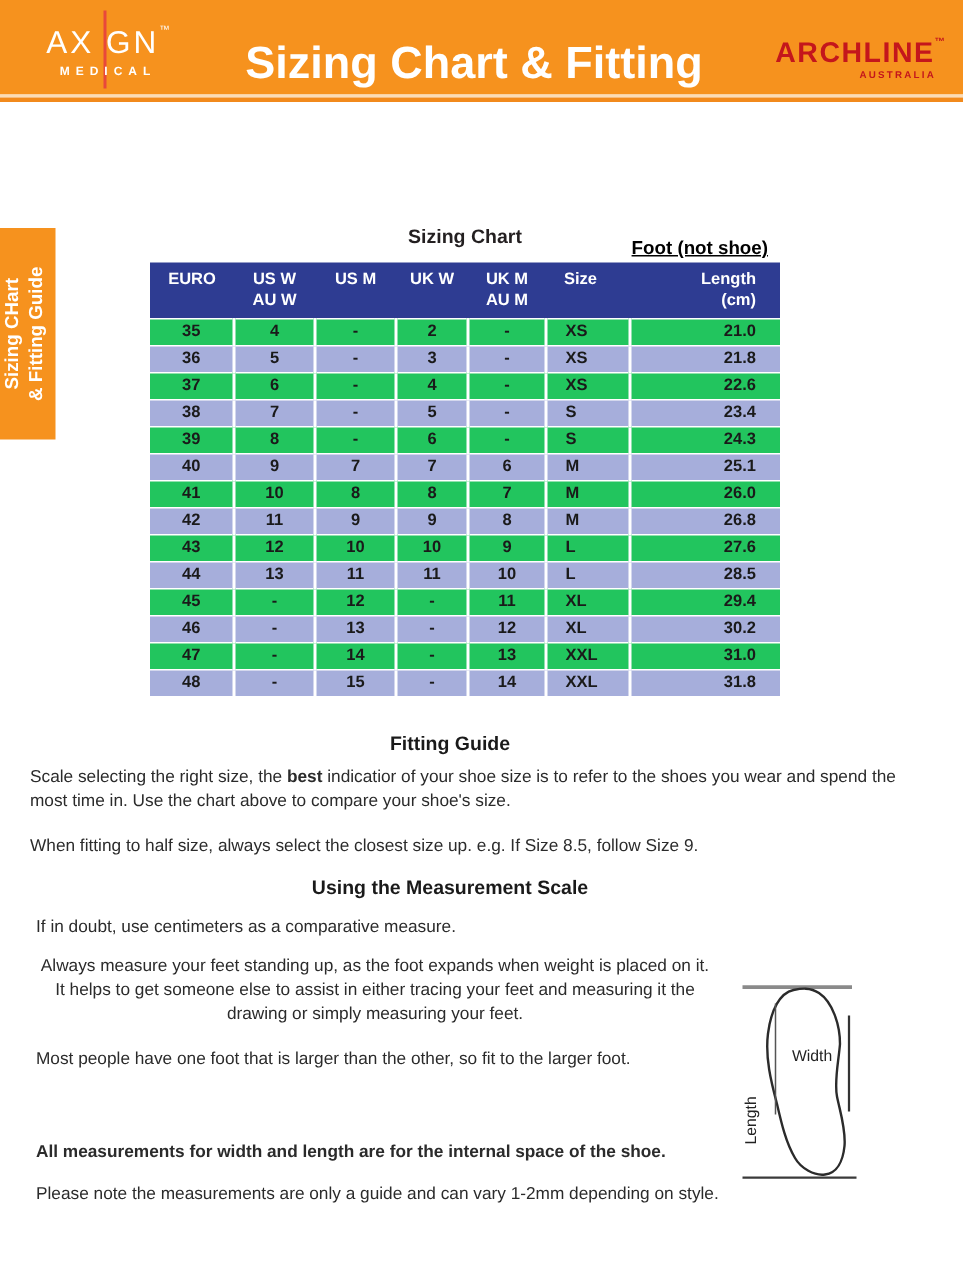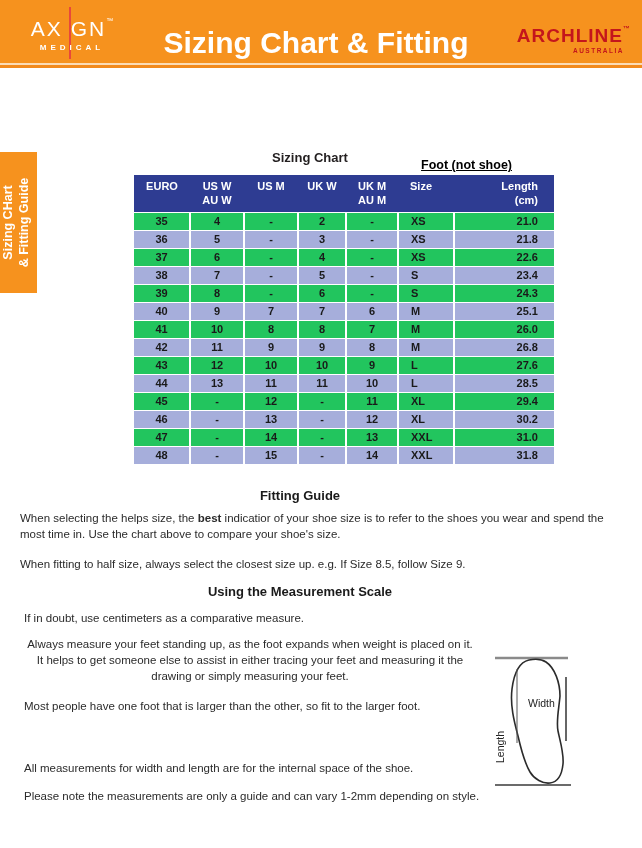--- a/index.html
+++ b/index.html
@@ -33,42 +33,42 @@
                    transform:rotate(-90deg); text-align:center;
                    color:#ffffff; font-weight:bold; font-size:12.5px; line-height:16px; }
 
   
   .chart-title { position:absolute; left:100px; top:150px; width:420px; text-align:center;
                  font-size:13px; font-weight:bold; color:#231F20; }
   .foot-note { position:absolute; left:400px; top:158px; width:112px; text-align:right;
                font-size:12.5px; font-weight:bold; color:#000000;text-decoration:underline; }
 
   table.sizing { position:absolute; left:100px; top:175px; width:420px;
-                 border-collapse:collapse; table-layout:fixed;margin-left:34px; }
+                 border-collapse:collapse; table-layout:fixed; }
   table.sizing th { background:#2E3C92; color:#ffffff; font-size:11px; font-weight:bold;
                     vertical-align:top; padding-top:4px; height:37px; line-height:14px;
                     text-align:center; border-bottom:1px solid #ffffff; }
   table.sizing td { height:18px; font-size:11px; font-weight:bold; color:#1a1a1a;
                     text-align:center; border-bottom:1px solid #ffffff; }
   table.sizing td:not(:last-child) { border-right:2px solid #ffffff; }
   table.sizing tr.teal td { background:#22c55e; }
   table.sizing tr.lav td { background:#A6AEDB; }
   table.sizing th.col-size, table.sizing td.col-size { text-align:left; padding-left:12px; }
   table.sizing th.col-len,  table.sizing td.col-len  { text-align:right; padding-right:16px; }
 
   
   .section-heading { position:absolute; left:20px; width:560px; text-align:center;
                      font-size:13px; font-weight:bold; color:#1a1a1a; }
   .para { position:absolute; font-size:11.5px; line-height:16px; color:#2b2b2b; }
   #p1 { left:20px; top:510px; width:600px; }
   #p2 { left:20px; top:556px; width:600px; }
   #m1 { left:24px; top:610px; width:560px; }
   #m2 { left:24px; top:636px; width:452px;text-align:center; }
   #m3 { left:24px; top:698px; width:500px; }
-  #m4 { left:24px; top:760px; width:560px; }
+  #m4 { left:24px; top:760px; width:560px;font-weight:bold; }
   #m5 { left:24px; top:788px; width:545px; }
 
   
   .foot-diagram { position:absolute; left:488px; top:645px; width:152px; height:152px; }
 </style>
 </head>
 <body>
 
 <div class="page">
 
@@ -260,21 +260,21 @@
           <td>15</td>
           <td>-</td>
           <td>14</td>
           <td class="col-size">XXL</td>
           <td class="col-len">31.8</td>
         </tr>
       </tbody>
   </table>
 
   <div class="section-heading" style="top:488px">Fitting Guide</div>
-  <div class="para" id="p1"><span>When selecting the helps size, the </span><b>best</b><span> indicatior of your shoe size is to refer to the shoes you wear and spend the most time in. Use the chart above to compare your shoe's size.</span></div>
+  <div class="para" id="p1"><span>Scale selecting the right size, the </span><b>best</b><span> indicatior of your shoe size is to refer to the shoes you wear and spend the most time in. Use the chart above to compare your shoe's size.</span></div>
   <div class="para" id="p2">When fitting to half size, always select the closest size up. e.g. If Size 8.5, follow Size 9.</div>
 
   <div class="section-heading" style="top:584px">Using the Measurement Scale</div>
   <div class="para" id="m1">If in doubt, use centimeters as a comparative measure.</div>
   <div class="para" id="m2">Always measure your feet standing up, as the foot expands when weight is placed on it. It helps to get someone else to assist in either tracing your feet and measuring it the drawing or simply measuring your feet.</div>
   <div class="para" id="m3">Most people have one foot that is larger than the other, so fit to the larger foot.</div>
   <div class="para" id="m4">All measurements for width and length are for the internal space of the shoe.</div>
   <div class="para" id="m5">Please note the measurements are only a guide and can vary 1-2mm depending on style.</div>
 
   <svg class="foot-diagram" viewBox="0 0 152 152">

